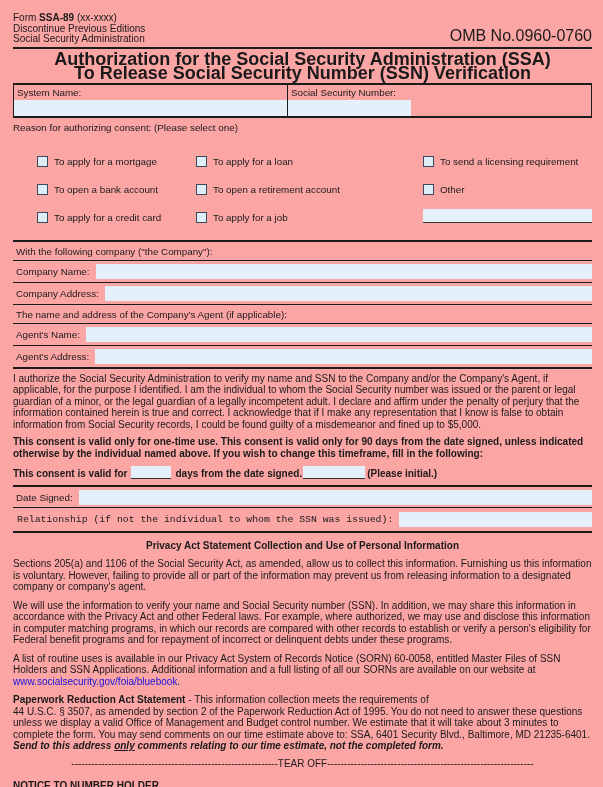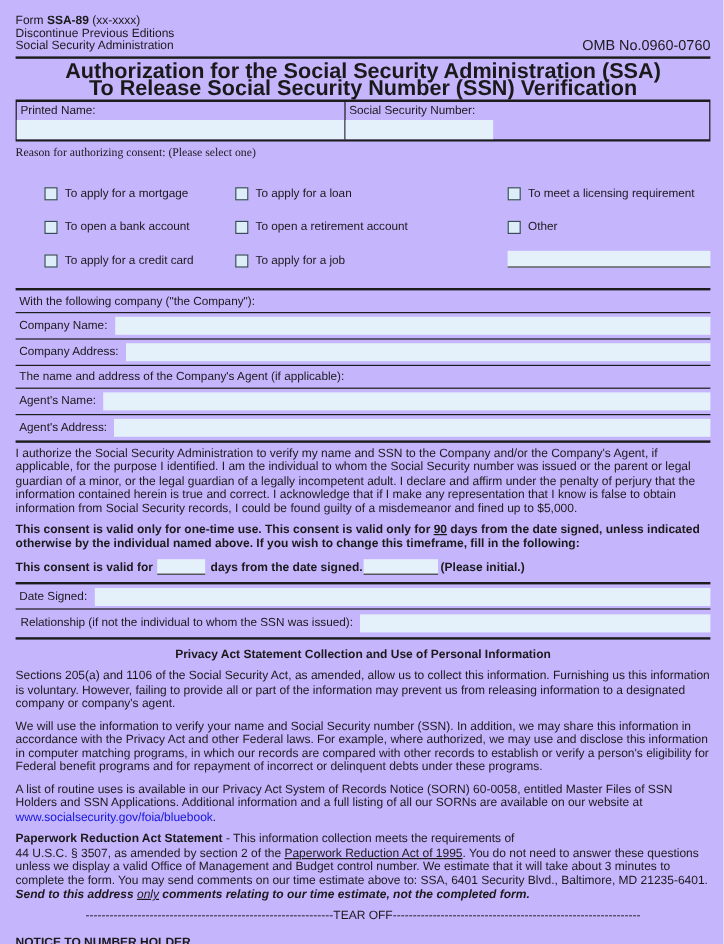--- a/index.html
+++ b/index.html
@@ -1,74 +1,74 @@
 <!DOCTYPE html>
 <html><head>
 <meta charset="utf-8">
 <style>
   * { box-sizing: border-box; margin: 0; padding: 0; }
   html,body { background:#fff; }
   body { font-family: "Liberation Sans", sans-serif; color:#1a1a1a; }
-  .page { width:603px; height:787px; padding:13px 11px 0 13px; overflow:hidden; background:#c4b5fd; }
+  .page { width:603px; height:787px; padding:13px 11px 0 13px; overflow:hidden; background:#fca5a5; }
 
   
   .head { display:flex; justify-content:space-between; align-items:flex-end;
           border-bottom:2px solid #1c1c1c; padding-bottom:2px; }
   .head-left { font-size:10px; line-height:10.5px; }
   .bold { font-weight:bold; }
-  .head-right { font-size:12px; }
+  .head-right { font-size:16px; }
   .title { text-align:center; font-weight:bold; font-size:18px; line-height:14.5px; margin-top:3px; }
 
   
   .id-table { display:grid; grid-template-columns:273px 124px 182px; border:1.5px solid #1c1c1c;
               border-top-width:2px; border-bottom-width:2px; margin-top:2px; }
   .id-cell { border-left:1.5px solid #1c1c1c; display:flex; flex-direction:column; }
   .id-cell:first-child { border-left:none; }
   .id-label { font-size:9.8px; padding:2px 3px 1px 3px; height:15px; }
   .id-input { background:#e4f1fa; height:16px; width:100%; }
 
   
-  .reason-prompt { font-size:9.8px; margin-top:4px;font-family:Liberation Serif, serif; }
+  .reason-prompt { font-size:9.8px; margin-top:4px; }
   .cb-grid { display:flex; margin-top:23px; padding-left:24px; }
   .cb-col1 { width:159px; } .cb-col2 { width:227px; } .cb-col3 { width:169px; }
   .cb-item { display:flex; align-items:center; height:12px; margin-bottom:16px; }
   .cb { width:11px; height:11px; background:#ddeef9; border:1px solid #3a4a5c; margin-right:6px; flex:0 0 auto; }
   .cb-label { font-size:9.8px; white-space:nowrap; }
   .other-input { width:169px; height:14px; background:#e4f1fa; border-bottom:1.5px solid #3a3a3a; margin-top:-3px; }
 
   
   .sect-top { border-top:2px solid #1c1c1c; }
   .line-head { font-size:9.8px; padding:4px 3px 3px 3px; border-bottom:1.5px solid #1c1c1c; }
   .frow { display:flex; align-items:center; border-bottom:1.5px solid #1c1c1c; padding:3px 0 3px 3px; }
   .frow-label { font-size:9.8px; white-space:nowrap; margin-right:6px; }
   .frow-input { flex:1; height:15px; background:#e4f1fa; }
 
   
   .auth { padding-top:4px; }
   .para { font-size:10px; line-height:11.5px; }
   .consent { font-weight:bold; margin-top:6px; }
-  .uline { text-decoration:underline; }
+  .uline { }
   .fill-line { font-size:10px; font-weight:bold; margin:7px 0 6px 0; display:flex; align-items:flex-end; }
   .fill-input-days { width:40px; height:13px; background:#e4f1fa; border-bottom:1.5px solid #333; margin:0 4px; }
   .fill-input-init { width:62px; height:13px; background:#e4f1fa; border-bottom:1.5px solid #333; margin:0 2px 0 1px; }
 
   
   .sig-table { border-top:2px solid #1c1c1c; border-bottom:2px solid #1c1c1c; }
   .sig-row { display:flex; border-bottom:1.5px solid #1c1c1c; }
   .sig-cell { display:flex; align-items:center; padding:3px 0 2px 3px; }
   .sig-cell-l { width:405px; border-right:1.5px solid #1c1c1c; }
   .sig-cell-r { flex:1;text-align:right; }
-  .rel-row { display:flex; align-items:center; padding:4px 0 4px 4px; }
+  .rel-row { display:flex; align-items:center; padding:4px 0 4px 4px;font-family:Liberation Mono, monospace; }
 
   
   .privacy-head { text-align:center; font-weight:bold; font-size:10px; margin-top:7px; }
   .pv { margin-top:7px; }
   .link { color:#1414dd; }
   .bi { font-weight:bold; font-style:italic; }
-  .biu { font-weight:normal; font-style:italic; text-decoration:underline; }
+  .biu { font-weight:bold; font-style:italic; text-decoration:underline; }
 
   
   .tear { margin-top:6px; font-size:10px; text-align:center; white-space:nowrap; overflow:hidden; }
   .notice-head { font-weight:bold; font-size:10px; margin-top:11px; }
 </style>
 </head>
 <body>
 
 <div class="page">
 
@@ -81,21 +81,21 @@
     <div class="head-right">OMB No.0960-0760</div>
   </div>
 
   <div class="title">
     <div>Authorization for the Social Security Administration (SSA)</div>
     <div>To Release Social Security Number (SSN) Verification</div>
   </div>
 
   <div class="id-table">
     <div class="id-cell">
-      <div class="id-label">Printed Name:</div>
+      <div class="id-label">System Name:</div>
       <div class="id-input"></div>
     </div>
     <div class="id-cell">
       <div class="id-label">Social Security Number:</div>
       <div class="id-input"></div>
     </div>
   </div>
 
   <div class="reason-prompt">Reason for authorizing consent: (Please select one)</div>
   <div class="cb-grid">
@@ -123,21 +123,21 @@
         <span class="cb-label">To open a retirement account</span>
       </div>
       <div class="cb-item">
         <span class="cb"></span>
         <span class="cb-label">To apply for a job</span>
       </div>
     </div>
     <div class="cb-col3">
       <div class="cb-item">
         <span class="cb"></span>
-        <span class="cb-label">To meet a licensing requirement</span>
+        <span class="cb-label">To send a licensing requirement</span>
       </div>
       <div class="cb-item">
         <span class="cb"></span>
         <span class="cb-label">Other</span>
       </div>
       <div class="other-input"></div>
     </div>
   </div>
 
   <div class="sect-top">

